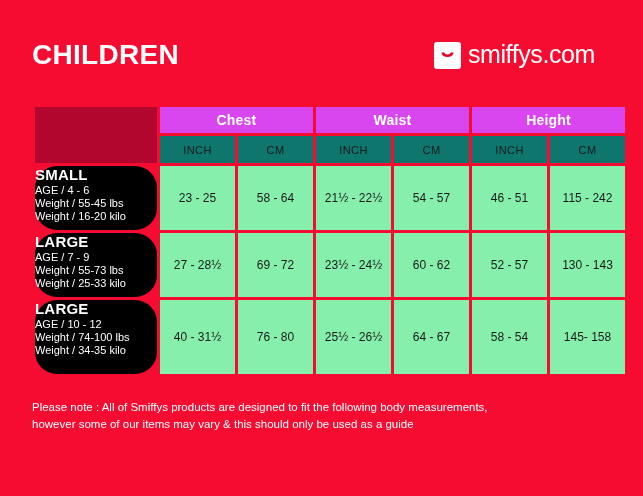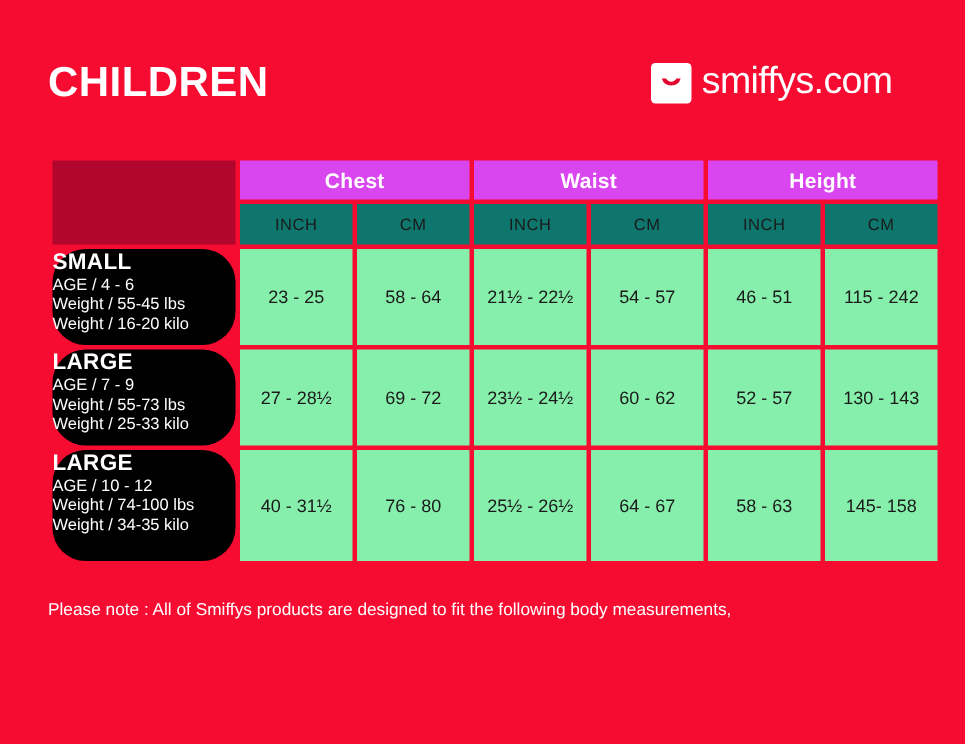--- a/index.html
+++ b/index.html
@@ -206,23 +206,24 @@
         <td class="label-cell">
           <span class="label-size">LARGE</span>
           <span class="label-line">AGE / 10 - 12</span>
           <span class="label-line">Weight / 74-100 lbs</span>
           <span class="label-line">Weight / 34-35 kilo</span>
         </td>
         <td class="data-cell">40 - 31½</td>
         <td class="data-cell">76 - 80</td>
         <td class="data-cell">25½ - 26½</td>
         <td class="data-cell">64 - 67</td>
-        <td class="data-cell">58 - 63</td>
+        <td class="data-cell">58 - 54</td>
         <td class="data-cell">145- 158</td>
       </tr>
     </tbody>
   </table>
 
   <div class="footnote">
     <div>Please note : All of Smiffys products are designed to fit the following body measurements,</div>
+    <div>however some of our items may vary &amp; this should only be used as a guide</div>
   </div>
 
 </div>
 
 </body></html>

